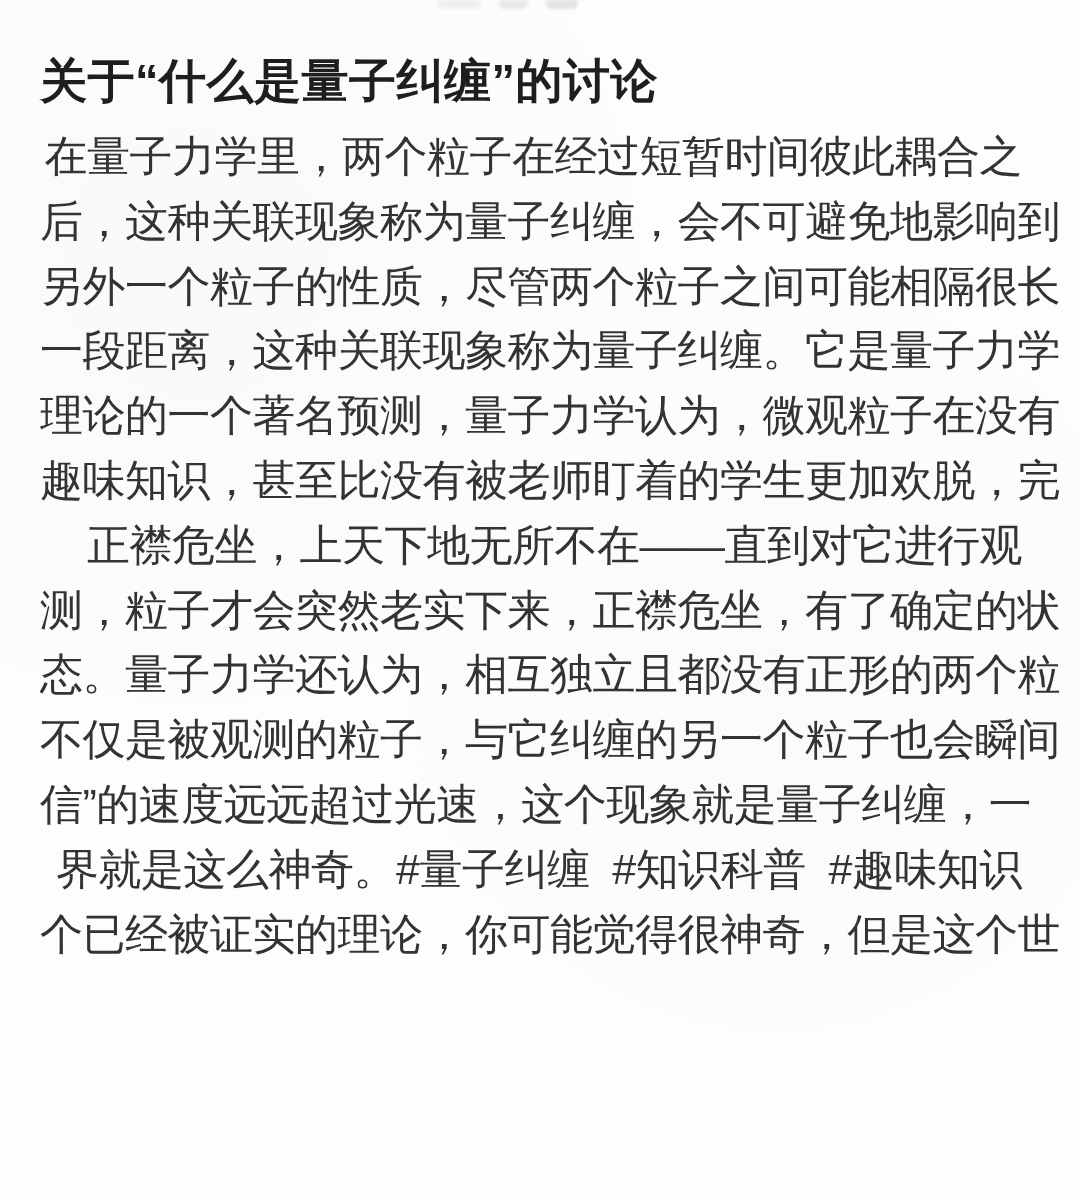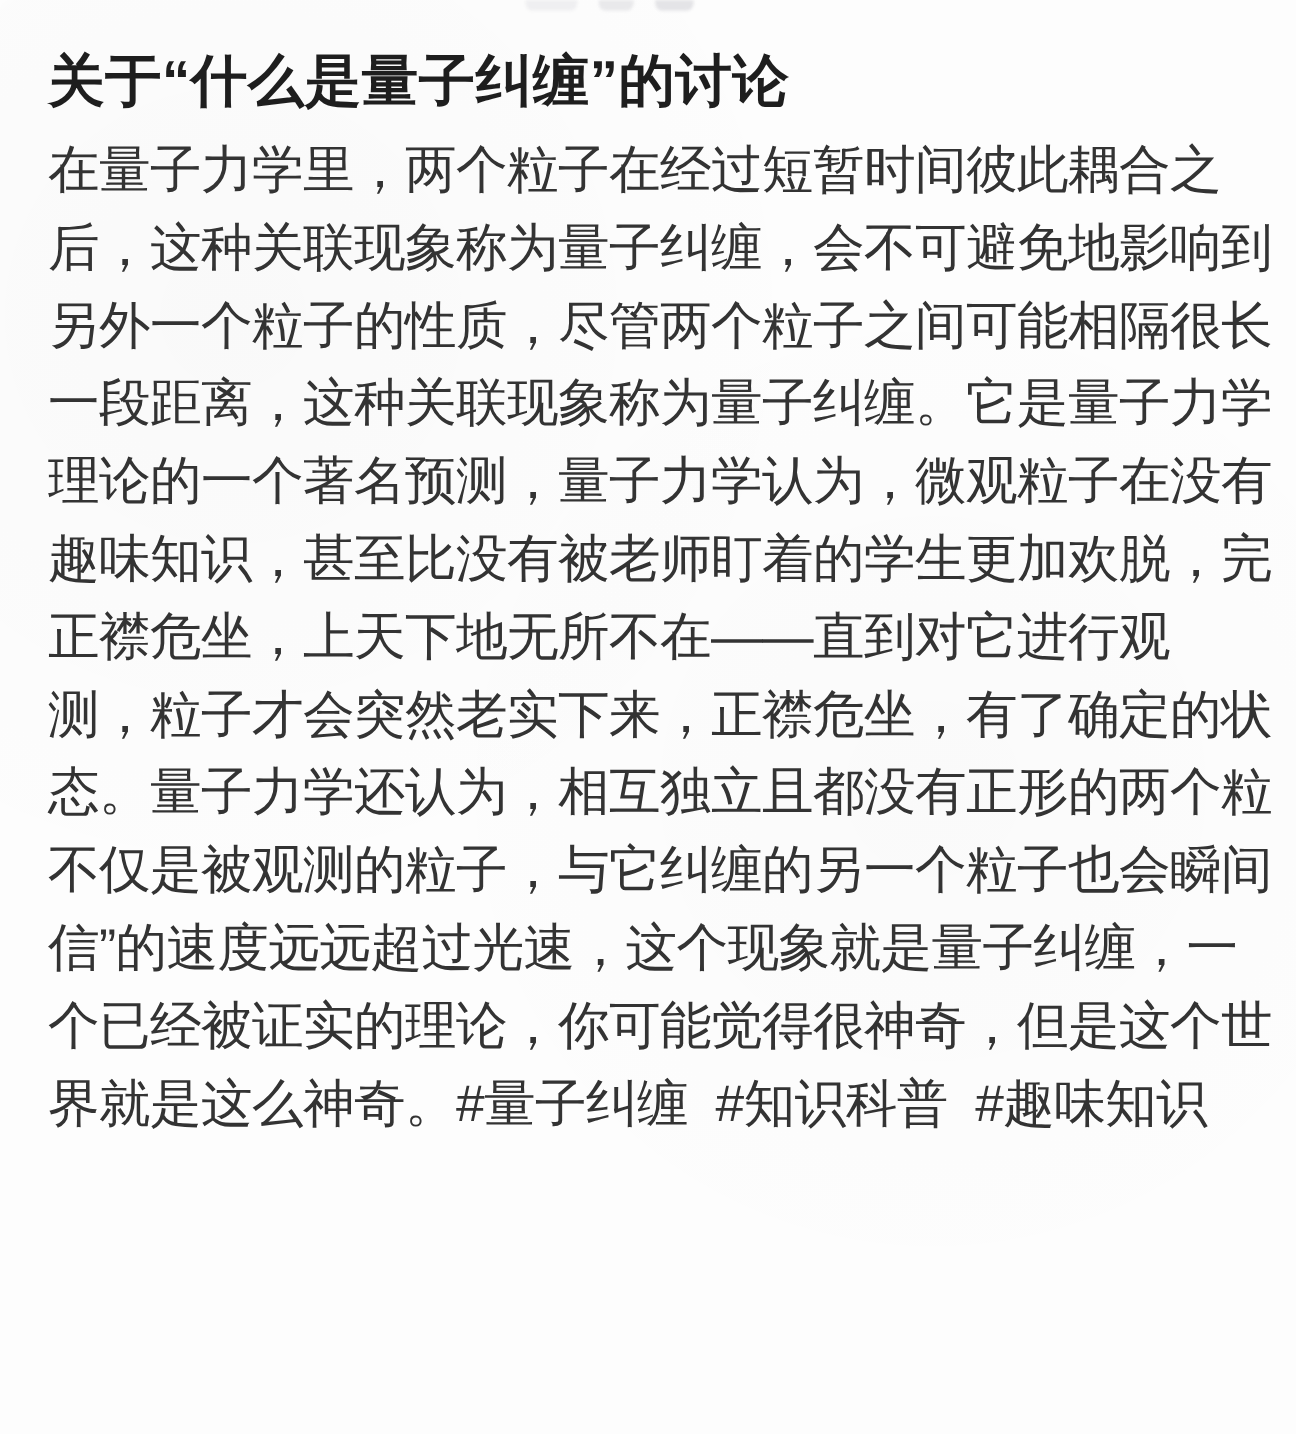--- a/index.html
+++ b/index.html
@@ -15,21 +15,21 @@
     position: relative;
   }
   
   .page {
     position: absolute;
     inset: 0;
     background:
       radial-gradient(circle at 18% 22%, rgba(0,0,0,0.015), transparent 40%),
       radial-gradient(circle at 72% 55%, rgba(0,0,0,0.012), transparent 45%),
       #fdfdfd;
-    padding: 0 58px 0 40px;
+    padding: 14px 58px 0 40px;
     box-sizing: border-box;
     border-radius: 10px;
   }
   
   .top-artifact {
     position: absolute;
     top: 0;
     left: 438px;
     width: 140px;
     height: 11px;
@@ -59,20 +59,21 @@
   .body-text {
     margin-top: 14px;
   }
   .body-text .line {
     font-size: 43px;
     line-height: 64.8px;
     color: #333333;
     letter-spacing: -0.5px;
     white-space: pre;
     font-weight: 500;
+    text-align: right;
   }
 </style>
 </head>
 <body>
 
 <div class="page">
 
   <div class="top-artifact">
     <i></i>
       <i></i>
@@ -86,17 +87,17 @@
     <div class="line">后，这种关联现象称为量子纠缠，会不可避免地影响到</div>
     <div class="line">另外一个粒子的性质，尽管两个粒子之间可能相隔很长</div>
     <div class="line">一段距离，这种关联现象称为量子纠缠。它是量子力学</div>
     <div class="line">理论的一个著名预测，量子力学认为，微观粒子在没有</div>
     <div class="line">趣味知识，甚至比没有被老师盯着的学生更加欢脱，完</div>
     <div class="line">正襟危坐，上天下地无所不在——直到对它进行观</div>
     <div class="line">测，粒子才会突然老实下来，正襟危坐，有了确定的状</div>
     <div class="line">态。量子力学还认为，相互独立且都没有正形的两个粒</div>
     <div class="line">不仅是被观测的粒子，与它纠缠的另一个粒子也会瞬间</div>
     <div class="line">信”的速度远远超过光速，这个现象就是量子纠缠，一</div>
+    <div class="line">界就是这么神奇。#量子纠缠  #知识科普  #趣味知识</div>
     <div class="line">个已经被证实的理论，你可能觉得很神奇，但是这个世</div>
-    <div class="line">界就是这么神奇。#量子纠缠  #知识科普  #趣味知识</div>
   </div>
 
 </div>
 
 </body></html>

